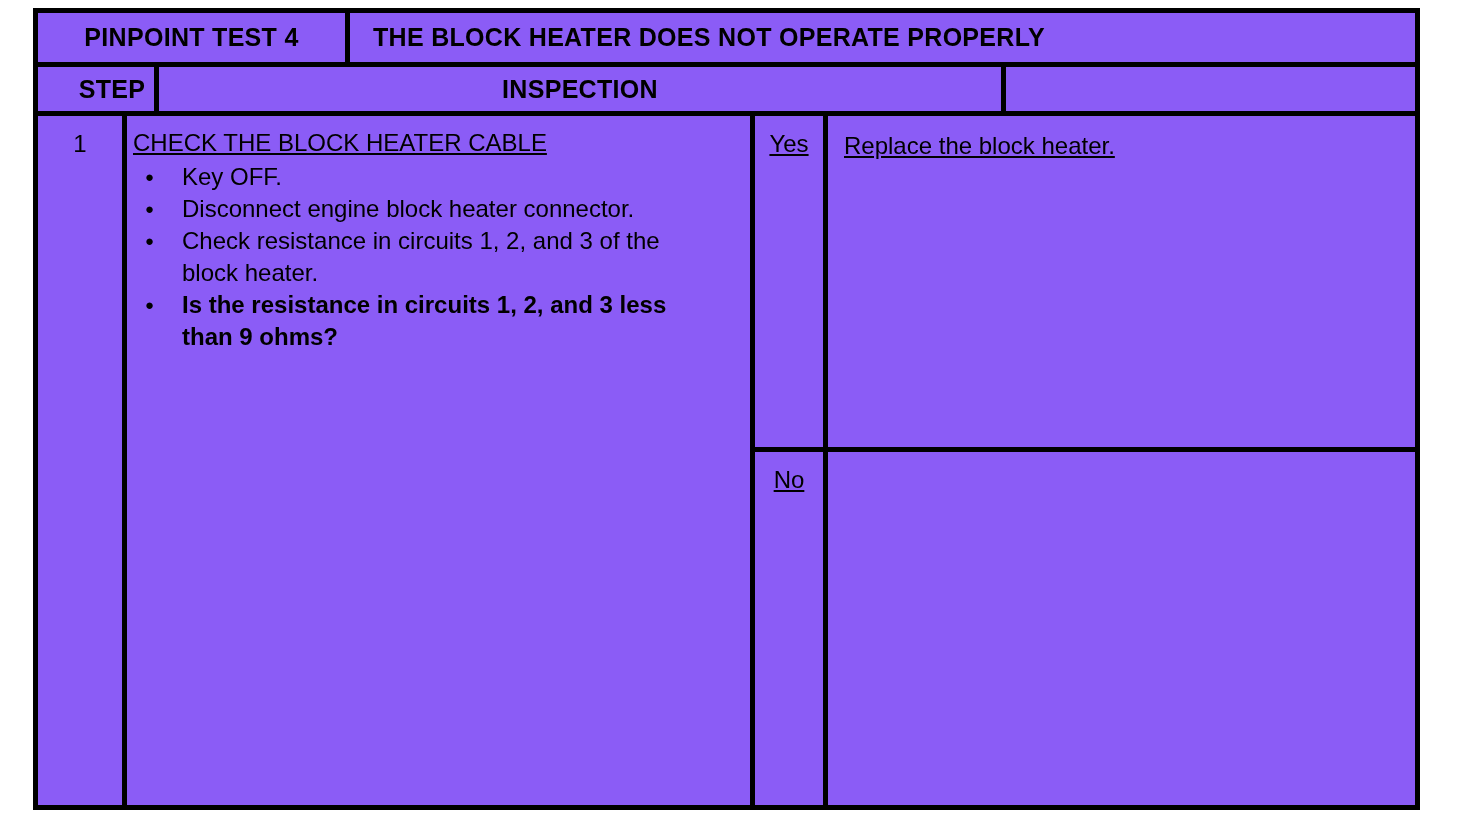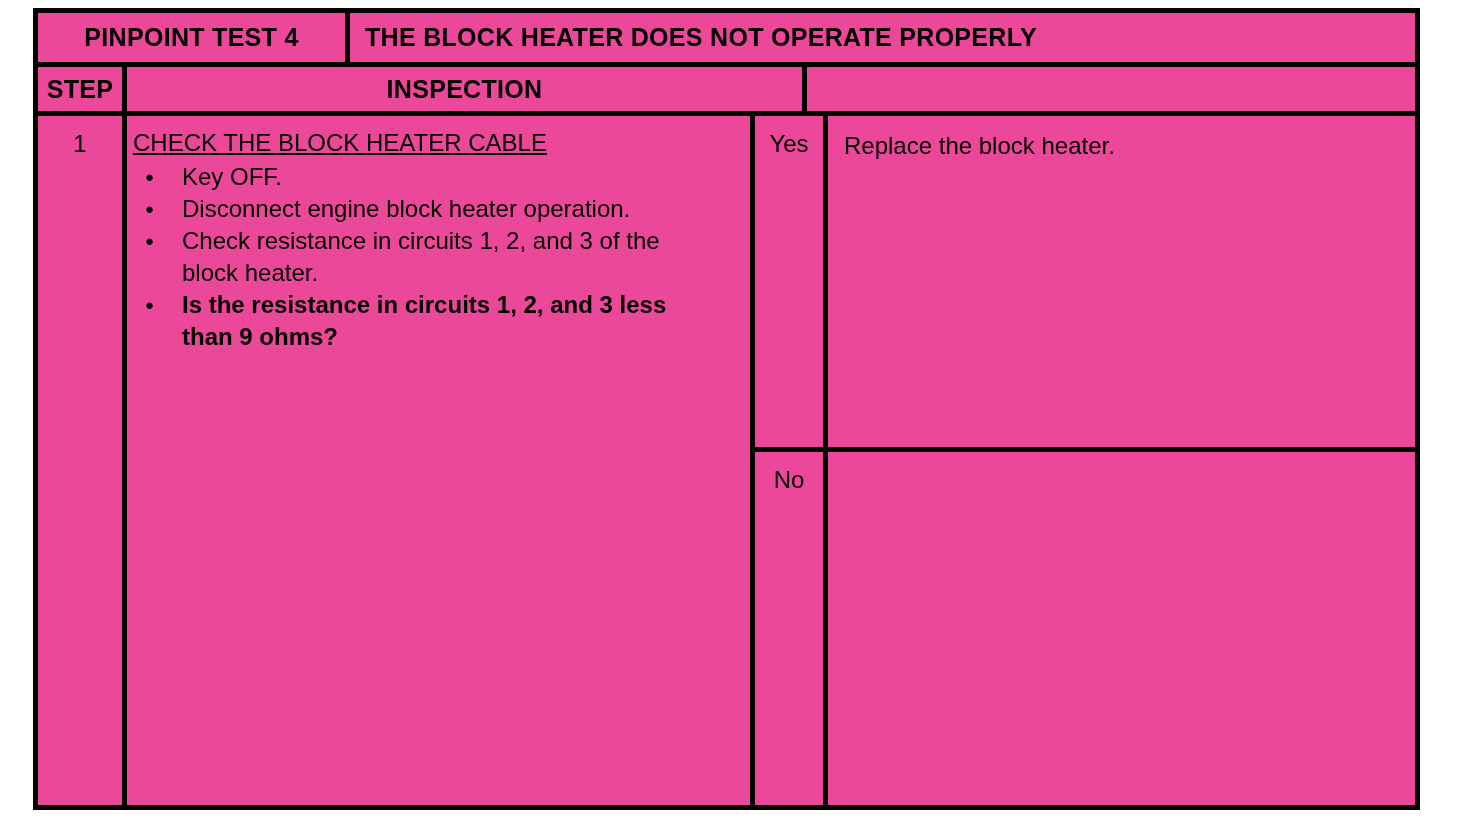--- a/index.html
+++ b/index.html
@@ -8,21 +8,21 @@
     background: #ffffff;
     font-family: "Liberation Sans", sans-serif;
     color: #000000;
     overflow: hidden;
   }
   .pp-table {
     position: absolute;
     left: 33px; top: 8px;
     width: 1387px; height: 802px;
     border: 5px solid #000;
-    background: #ec4899;
+    background: #8b5cf6;
     display: flex;
     flex-direction: column;
   }
   .row { display: flex; }
   .hrow1 { height: 54px; border-bottom: 5px solid #000; }
   .hrow2 { height: 49px; border-bottom: 5px solid #000; }
   .brow  { flex: 1; }
 
   .cell { overflow: hidden; }
 
@@ -30,33 +30,33 @@
   .test-label-cell {
     width: 312px;
     border-right: 5px solid #000;
     display: flex; align-items: center; justify-content: center;
     font-weight: bold; font-size: 25px;
     letter-spacing: 0.3px;
   }
   .test-title-cell {
     flex: 1;
     display: flex; align-items: center;
-    padding-left: 15px;
+    padding-left: 23px;
     font-weight: bold; font-size: 25px;
     letter-spacing: 0.3px;
   }
 
   
   .col-head {
     display: flex; align-items: center; justify-content: center;
     font-weight: bold; font-size: 25px;
     letter-spacing: 0.3px;
   }
-  .step-head { width: 89px; border-right: 5px solid #000; }
-  .inspection-head { width: 680px; border-right: 5px solid #000; }
+  .step-head { width: 89px; border-right: 5px solid #000; margin-left: 32px; }
+  .inspection-head { width: 847px; border-right: 5px solid #000; }
   .action-head { flex: 1; }
 
   
   .step-cell {
     width: 89px;
     border-right: 5px solid #000;
     text-align: center;
     padding-top: 14px;
     font-size: 24px;
   }
@@ -76,21 +76,21 @@
     font-size: 15px;
     line-height: 32px;
     flex: none;
   }
   .bullet .bt {
     flex: 1;
     white-space: pre-line;
   }
   .bullet.bold .bt { font-weight: bold; }
 
-  .results-col { flex: 1; display: flex; flex-direction: column; }
+  .results-col { flex: 1; display: flex; flex-direction: column; text-decoration: underline; }
   .result-row { display: flex; }
   .yes-row { height: 336px; border-bottom: 5px solid #000; }
   .no-row { flex: 1; gap: 18px; }
   .answer-cell {
     width: 73px;
     border-right: 5px solid #000;
     text-align: center;
     padding-top: 14px;
     font-size: 24px;
     flex: none;
@@ -124,21 +124,21 @@
 
     <div class="cell inspection-cell">
       <div class="insp-title">CHECK THE BLOCK HEATER CABLE</div>
       <ul class="bullets">
         <li class="bullet">
           <span class="dot">●</span>
           <span class="bt">Key OFF.</span>
         </li>
         <li class="bullet">
           <span class="dot">●</span>
-          <span class="bt">Disconnect engine block heater operation.</span>
+          <span class="bt">Disconnect engine block heater connector.</span>
         </li>
         <li class="bullet">
           <span class="dot">●</span>
           <span class="bt">Check resistance in circuits 1, 2, and 3 of the
 block heater.</span>
         </li>
         <li class="bullet bold">
           <span class="dot">●</span>
           <span class="bt">Is the resistance in circuits 1, 2, and 3 less
 than 9 ohms?</span>

